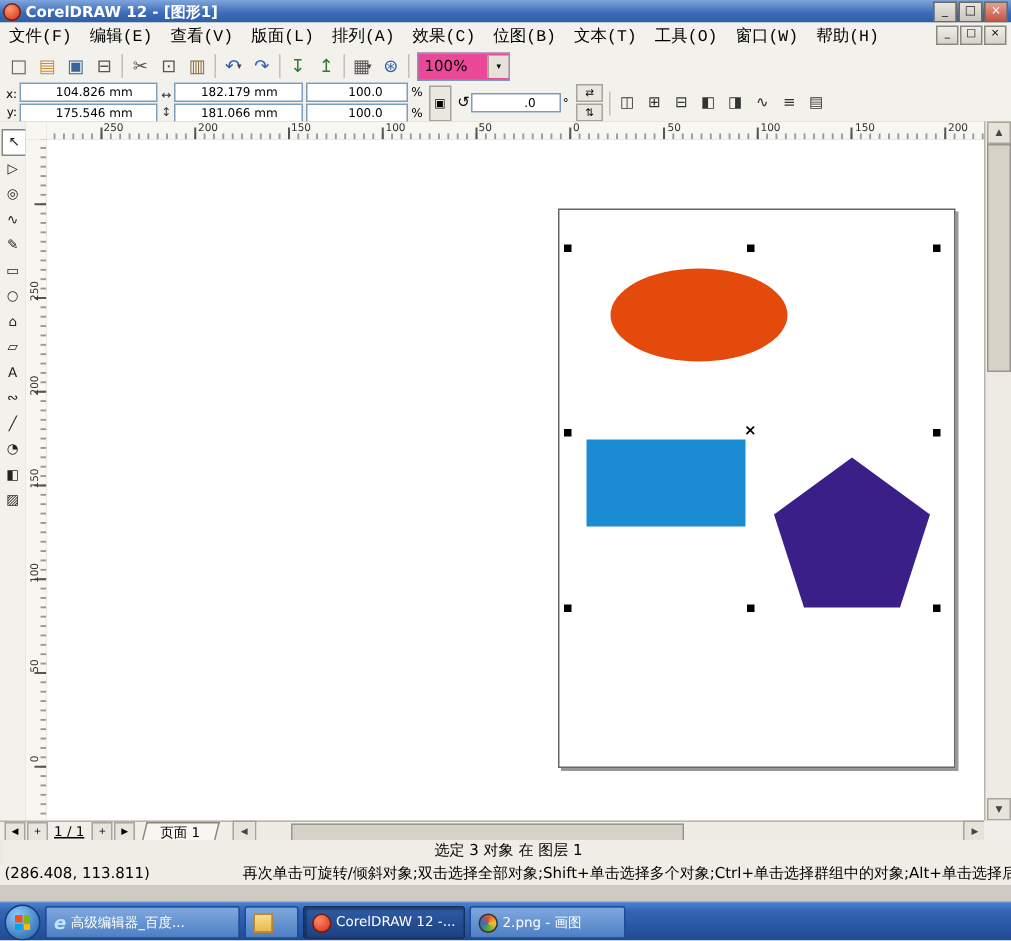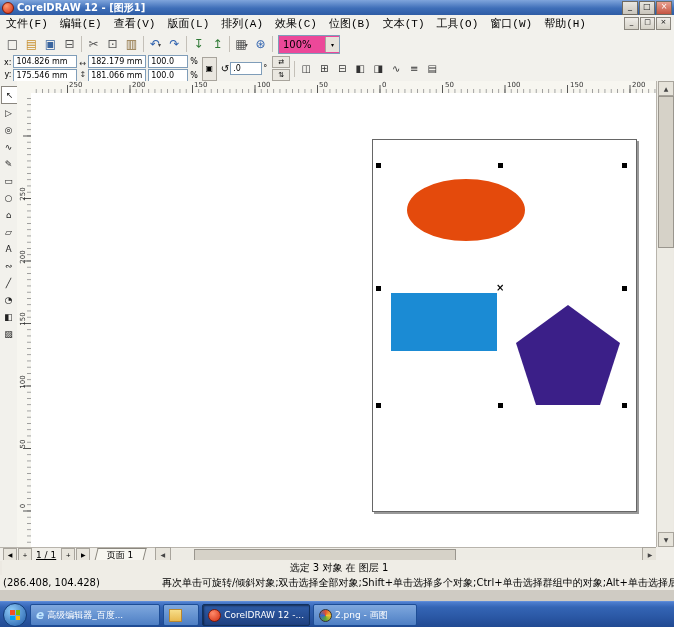--- a/index.html
+++ b/index.html
@@ -39,21 +39,21 @@
   .combo .arrow{margin-left:auto;width:13px;height:15px;background:#E6E2DA;border-left:1px solid #A8A49C;
     font-size:6px;display:flex;align-items:center;justify-content:center;}
 
   
   #propbar{position:absolute;left:0;top:56px;width:674px;height:25px;background:#F2F1EC;
     border-bottom:1px solid #B8B5AC;display:flex;align-items:center;padding-left:4px;font-size:8px;}
   .pcol{display:flex;flex-direction:column;gap:1px;justify-content:center;margin-right:2px;}
   .plabels{align-items:flex-end;gap:3px;font-size:8px;}
   .prow{display:flex;align-items:center;gap:1px;}
   .pfield{height:11px;background:#fff;border:1px solid #7F9DB9;display:flex;align-items:center;
-    padding:0 2px;font-size:8px;white-space:nowrap;}
+    justify-content:flex-end;padding:0 16px;font-size:8px;white-space:nowrap;}
   .w58{width:58px;} .w52{width:52px;} .w34{width:34px;} .w26{width:26px;}
   .picons{font-size:8px;color:#333;gap:2px;align-items:center;}
   .suf{font-size:8px;margin:0 2px 0 1px;}
   .lockbtn{width:13px;height:22px;border:1px solid #A8A49C;background:#EAE7E0;display:flex;
     align-items:center;justify-content:center;font-size:8px;margin-right:3px;}
   .rot-ico{font-size:10px;margin:0 1px;}
   .mirror{gap:1px;margin-left:3px;}
   .mirbtn{width:16px;height:10px;border:1px solid #A8A49C;background:#EAE7E0;font-size:7px;
     display:flex;align-items:center;justify-content:center;}
   .pbtn{width:18px;height:18px;display:flex;align-items:center;justify-content:center;
@@ -131,21 +131,21 @@
   .start-orb{width:22px;height:22px;border-radius:50%;flex:0 0 auto;
     background:radial-gradient(circle at 35% 30%,#8FCCF8,#1E5AA8);border:1px solid #123C78;
     display:flex;align-items:center;justify-content:center;}
   .flag{width:10px;height:10px;display:grid;grid-template-columns:1fr 1fr;grid-template-rows:1fr 1fr;gap:1px;}
   .flag i:nth-child(1){background:#F25022;} .flag i:nth-child(2){background:#7FBA00;}
   .flag i:nth-child(3){background:#00A4EF;} .flag i:nth-child(4){background:#FFB900;}
   .task{height:20px;display:flex;align-items:center;gap:3px;padding:0 5px;border-radius:2px;
     background:linear-gradient(#7FA8DE,#4E7FC4);border:1px solid #1D4D96;color:#fff;
     font-size:9px;overflow:hidden;flex:0 0 auto;}
   .task.active{background:linear-gradient(#2E5CA8,#1E4080);border-color:#10305E;
-    box-shadow:inset 1px 1px 2px rgba(0,0,0,.5);justify-content:space-between;}
+    box-shadow:inset 1px 1px 2px rgba(0,0,0,.5);}
   .tlabel{white-space:nowrap;overflow:hidden;}
   .tico{width:11px;height:11px;flex:0 0 auto;}
   .tico.ie{width:auto;height:auto;color:#BFE6FF;font-weight:bold;font-style:italic;font-size:12px;line-height:11px;}
   .tico.folder{background:linear-gradient(#F7DE8A,#E8B94F);border:1px solid #B8862E;}
   .tico.corel{border-radius:50%;background:radial-gradient(circle at 35% 30%,#FF8A6A,#D22E12);border:1px solid #7E1A08;}
   .tico.paint{border-radius:50%;background:conic-gradient(#E05030,#F0C030,#58A838,#3868C8,#E05030);border:1px solid #333;}
 </style>
 </head>
 <body>
 
@@ -384,21 +384,21 @@
       </div>
       <div class="sarrow">▶</div>
     </div>
   </div>
   <div id="corner2"></div>
 
   <div id="status1">
     <span>选定 3 对象 在 图层 1</span>
   </div>
   <div id="status2">
-    <span>(286.408, 104.428)</span>
+    <span>(286.408, 113.811)</span>
     <span class="hint">再次单击可旋转/倾斜对象;双击选择全部对象;Shift+单击选择多个对象;Ctrl+单击选择群组中的对象;Alt+单击选择后面对象</span>
   </div>
   <div id="filler"></div>
 
   <div id="taskbar">
     <div class="start-orb">
       <div class="flag">
           <i></i>
           <i></i>
           <i></i>

